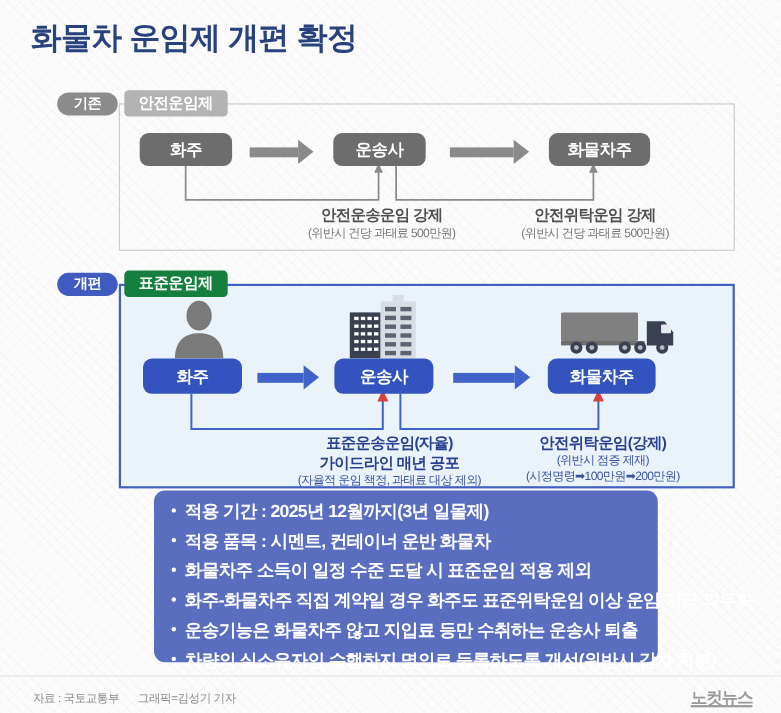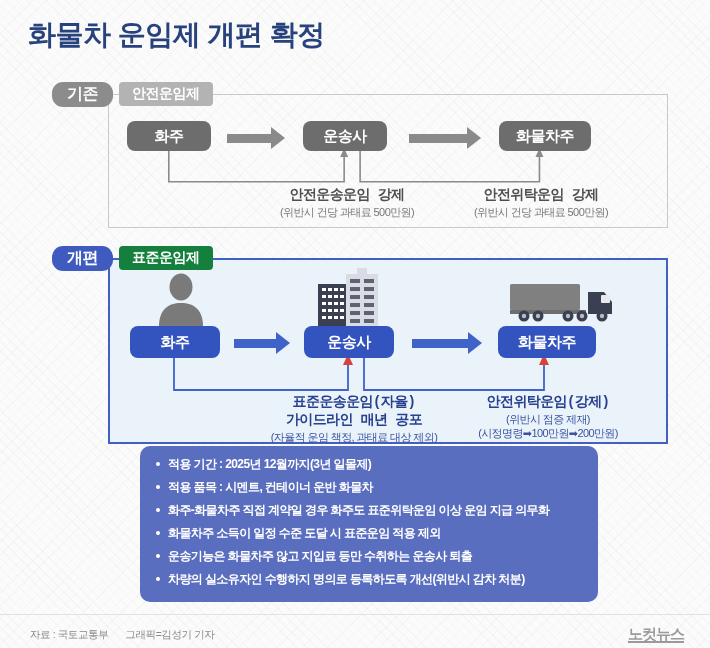--- a/index.html
+++ b/index.html
@@ -50,21 +50,21 @@
   .tag-row {
     position: absolute;
     display: flex;
     align-items: center;
     gap: 6px;
     z-index: 4;
   }
   .pill {
     border-radius: 11px;
     padding: 3px 15px 4px 15px;
-    font-size: 16px;
+    font-size: 13px;
     font-weight: bold;
     color: #ffffff;
     letter-spacing: -0.5px;
     line-height: 1.1;
   }
   .pill.gray { background: #8c8c8c; }
   .pill.blue { background: #3f5bbf; }
 
   .label-box {
     border-radius: 4px;
@@ -153,21 +153,20 @@
   .caption {
     position: absolute;
     text-align: center;
     letter-spacing: -0.6px;
     white-space: nowrap;
   }
   .caption .main {
     font-size: 14px;
     font-weight: bold;
     line-height: 1.28;
-    font-family: Liberation Mono, monospace;
   }
   .caption .sub {
     font-size: 11px;
     line-height: 1.3;
   }
   .caption.gray .main { color: #4f4f4f; }
   .caption.gray .sub  { color: #777777; }
   .caption.blue .main { color: #27408f; }
   .caption.blue .sub  { color: #3a53a0; }
 
@@ -189,21 +188,21 @@
     padding: 12px 16px 10px 16px;
   }
   .bullets ul {
     margin: 0;
     padding: 0;
     list-style: none;
   }
   .bullets li {
     position: relative;
     color: #ffffff;
-    font-size: 12px;
+    font-size: 16px;
     font-weight: bold;
     letter-spacing: -0.6px;
     line-height: 1.0;
     padding: 0 0 0 12px;
     margin: 0 0 11px 0;
     white-space: nowrap;
   }
   .bullets li:last-child { margin-bottom: 0; }
   .bullets li::before {
     content: "";
@@ -414,22 +413,22 @@
         <div class="sub">(시정명령➡100만원➡200만원)</div>
       </div>
 
     </div>
   </div>
 
   <div class="bullets">
     <ul>
       <li>적용 기간 : 2025년 12월까지(3년 일몰제)</li>
       <li>적용 품목 : 시멘트, 컨테이너 운반 화물차</li>
+      <li>화물차주 소득이 일정 수준 도달 시 표준운임 적용 제외</li>
       <li>화주-화물차주 직접 계약일 경우 화주도 표준위탁운임 이상 운임 지급 의무화</li>
-      <li>화물차주 소득이 일정 수준 도달 시 표준운임 적용 제외</li>
       <li>운송기능은 화물차주 않고 지입료 등만 수취하는 운송사 퇴출</li>
       <li>차량의 실소유자인 수행하지 명의로 등록하도록 개선(위반시 감차 처분)</li>
     </ul>
   </div>
 
   <div class="footer-rule"></div>
   <div class="footer-source">
     <span>자료 : 국토교통부</span>
     <span class="gap"></span>
     <span>그래픽=김성기 기자</span>

